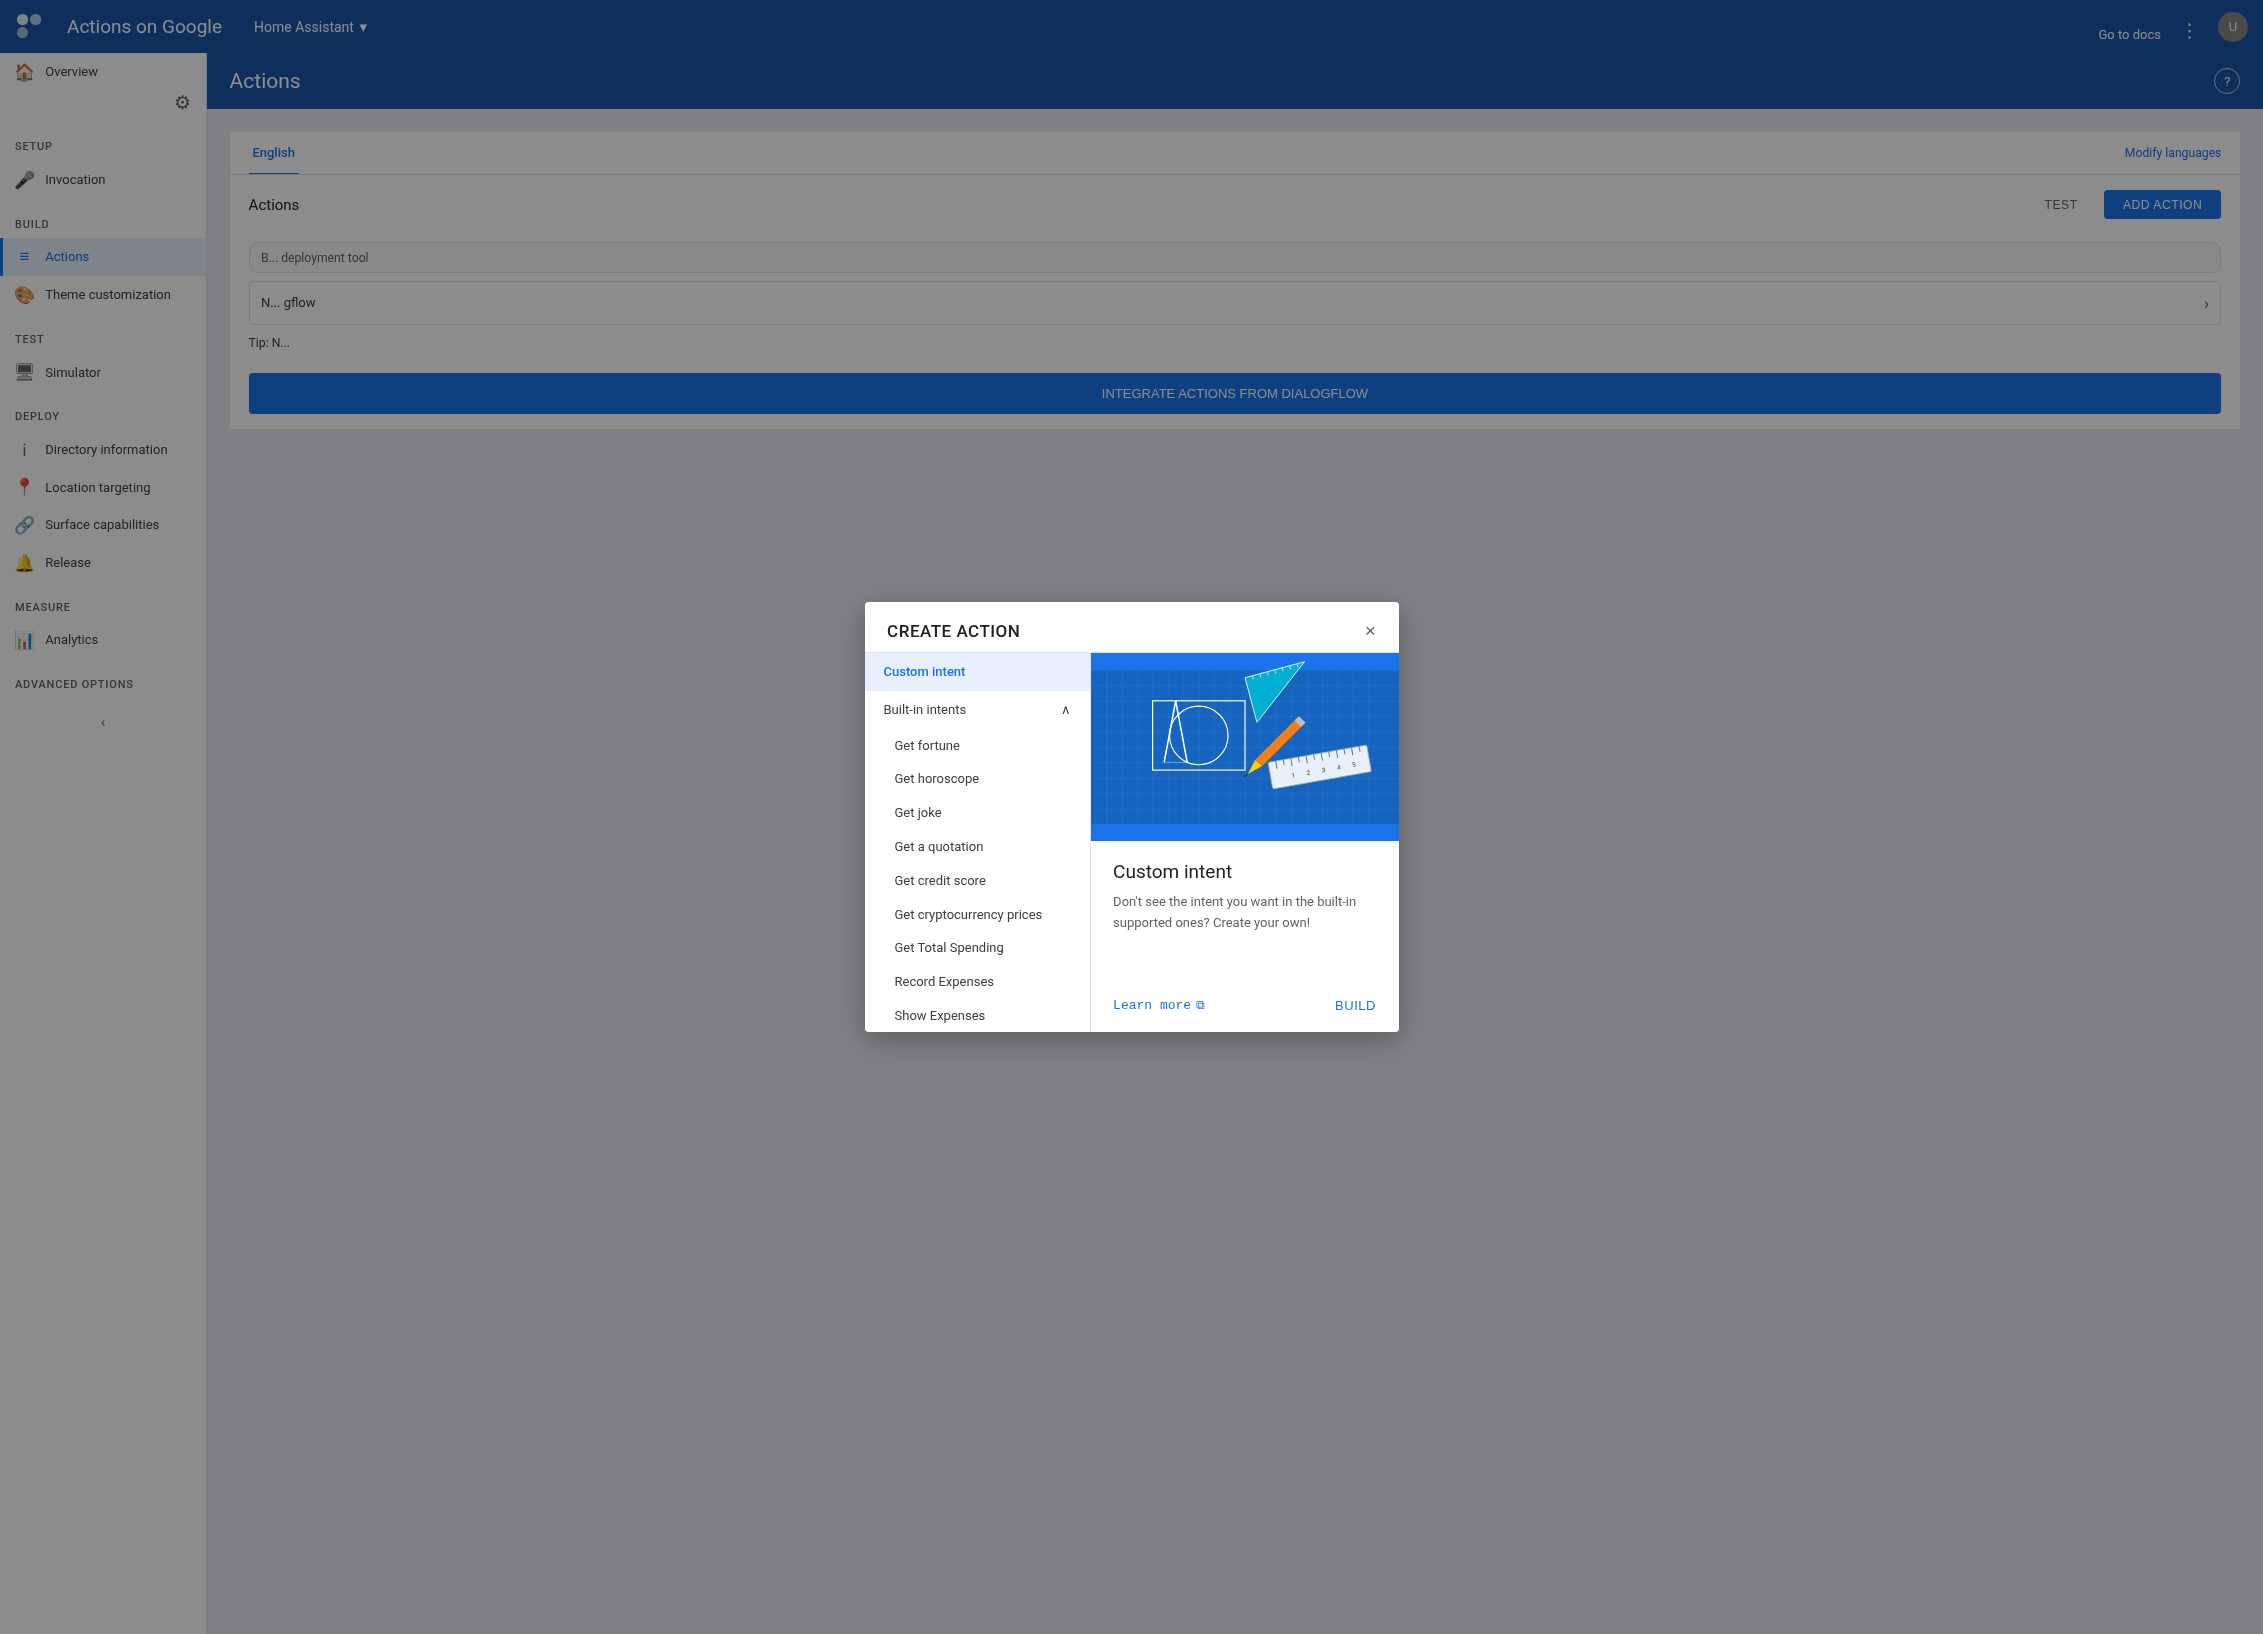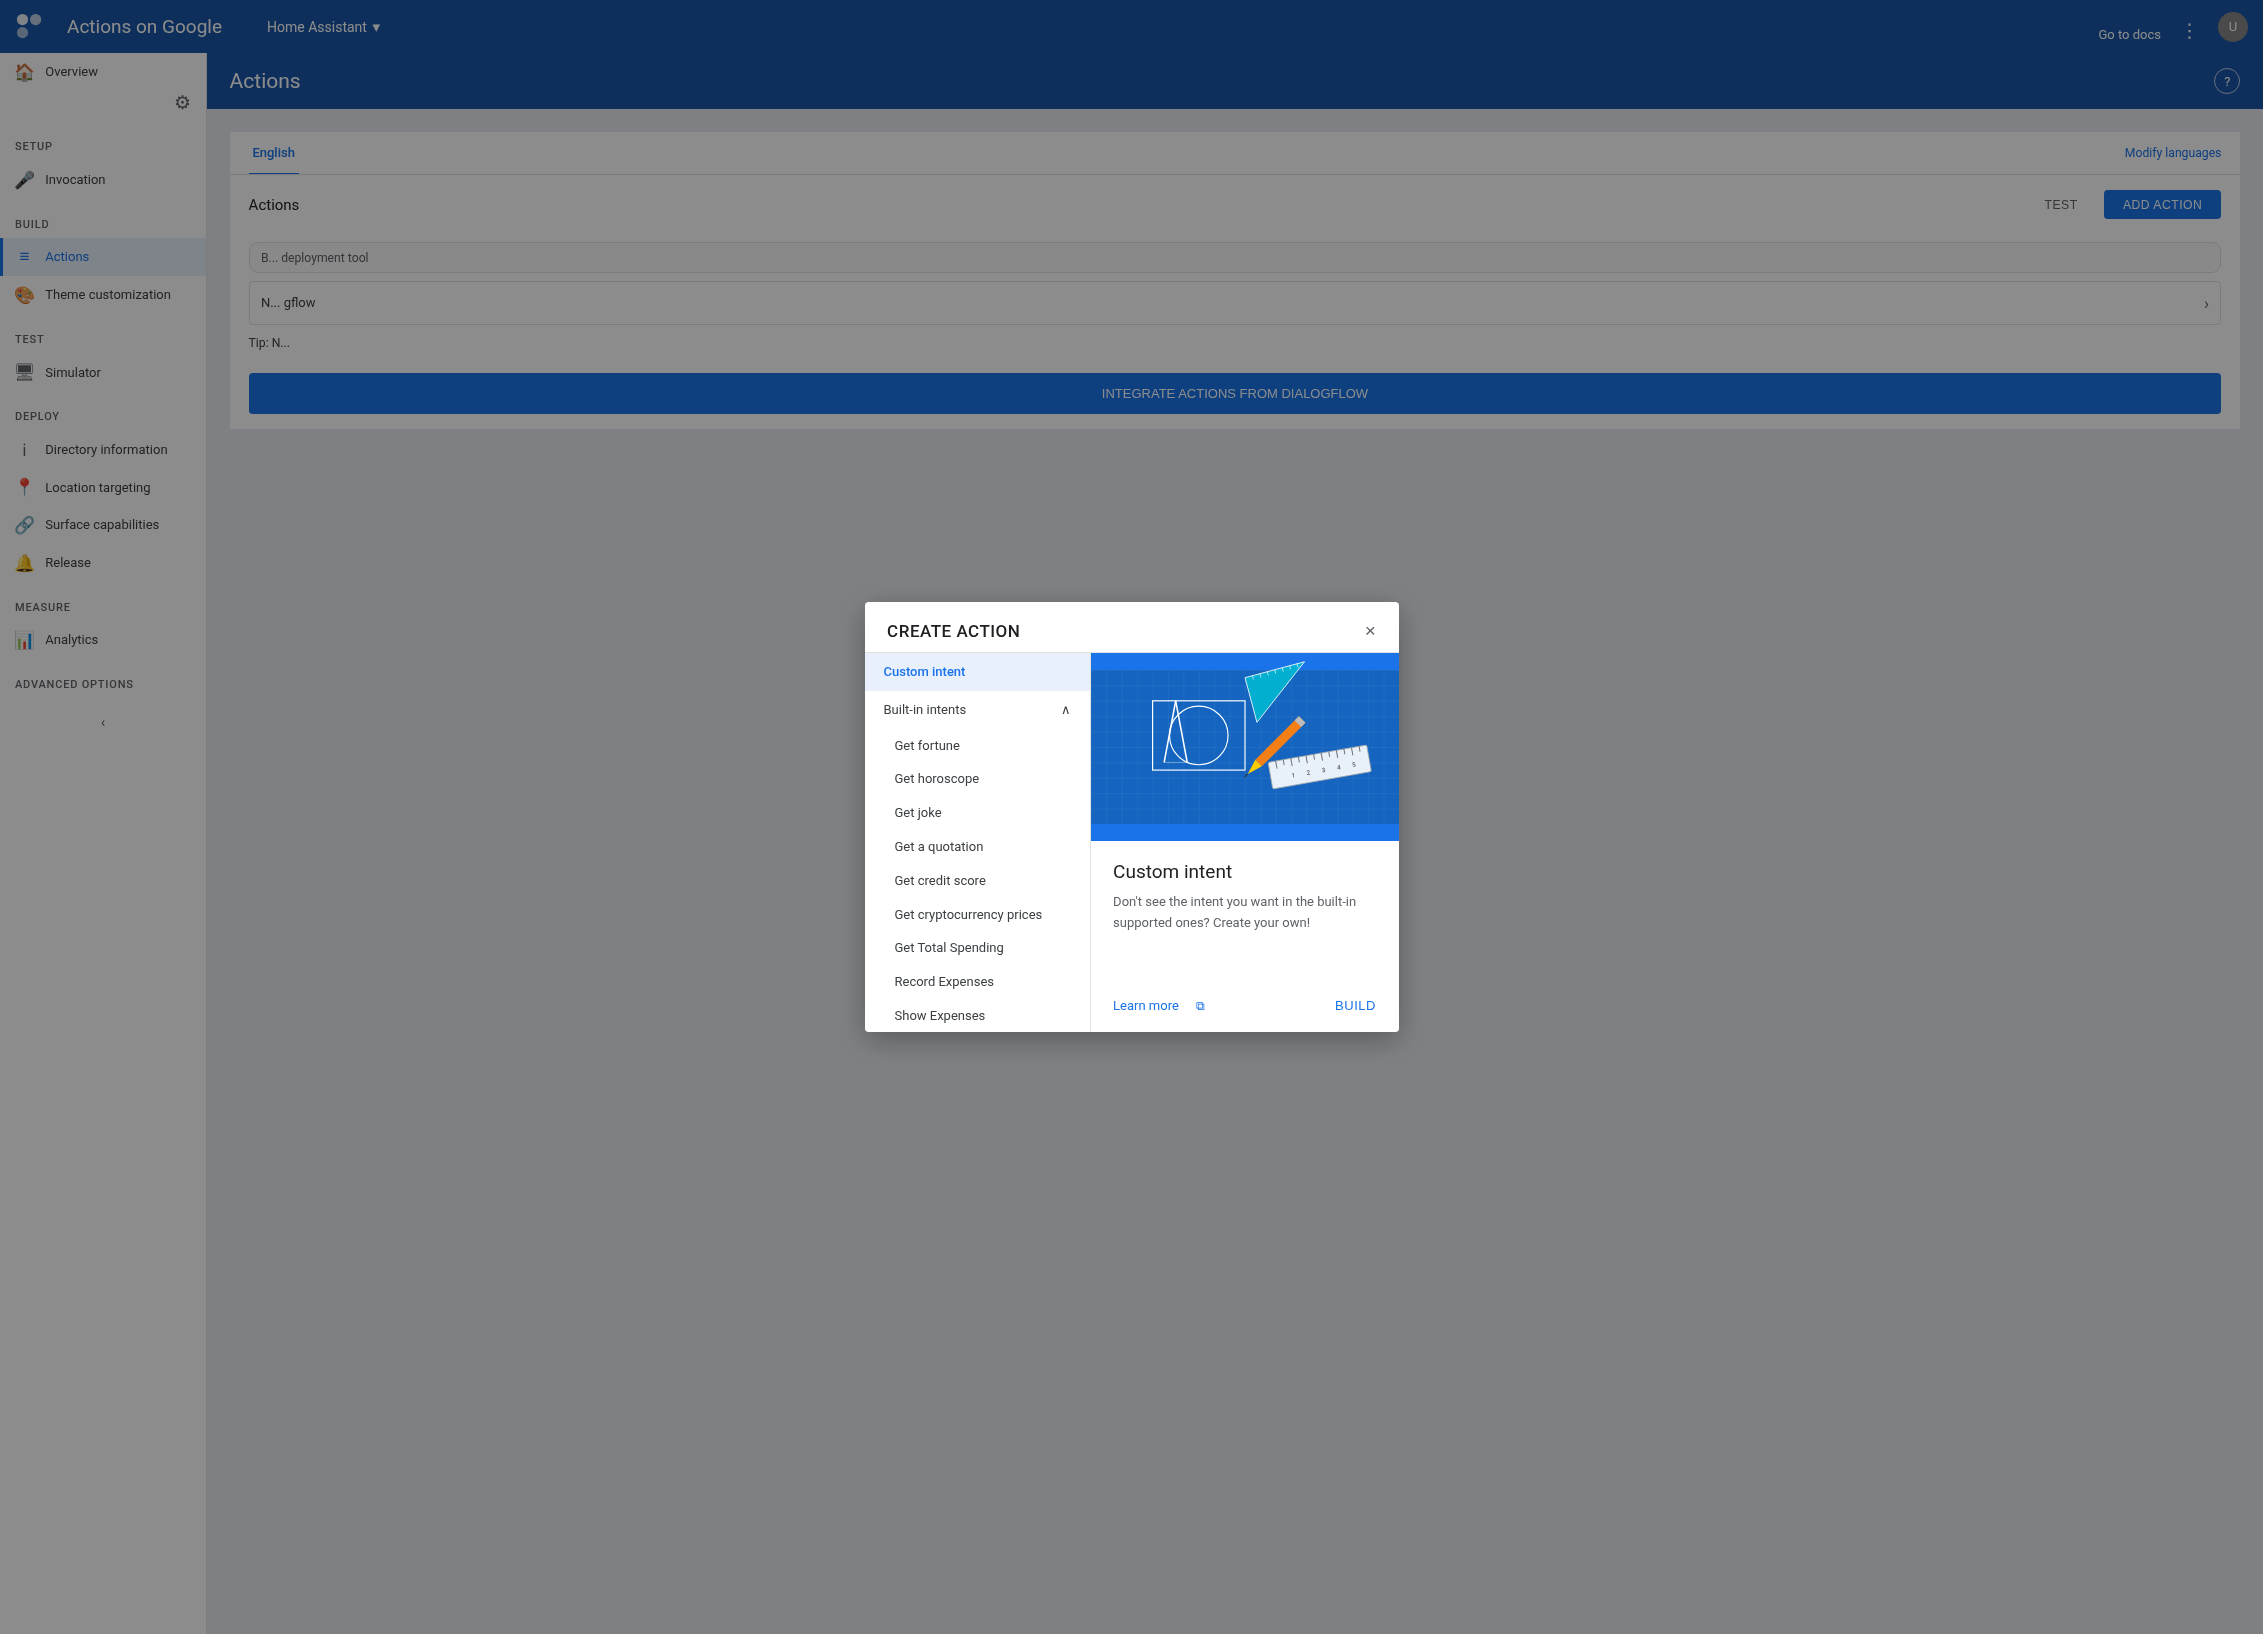--- a/index.html
+++ b/index.html
@@ -22,21 +22,21 @@
       color: white;
       font-size: 19px;
       font-weight: 400;
       flex: 0 0 auto;
     }
     .header-project {
       display: flex;
       align-items: center;
       color: white;
       font-size: 14px;
-      margin-left: 45px;
+      margin-left: 32px;
       gap: 5.6px;
       flex: 1;
     }
     .header-right {
       display: flex;
       align-items: flex-end;
       gap: 19px;
       color: white;
       font-size: 13px;
     }
@@ -374,22 +374,23 @@
       align-items: center;
       gap: 19px;
       padding: 0 22.6px 19px;
     }
     .link-learn {
       color: #1a73e8;
       font-size: 13px;
       text-decoration: none;
       display: flex;
       align-items: center;
-      gap: 17px;
-      cursor: pointer;
+      gap: 5px;
+      cursor: pointer;
+      font-family: Liberation Mono, monospace;
     }
     .btn-build {
       color: #1a73e8;
       font-size: 13px;
       font-weight: 500;
       background: none;
       border: none;
       cursor: pointer;
       letter-spacing: 0.5px;
       margin-left: auto;

